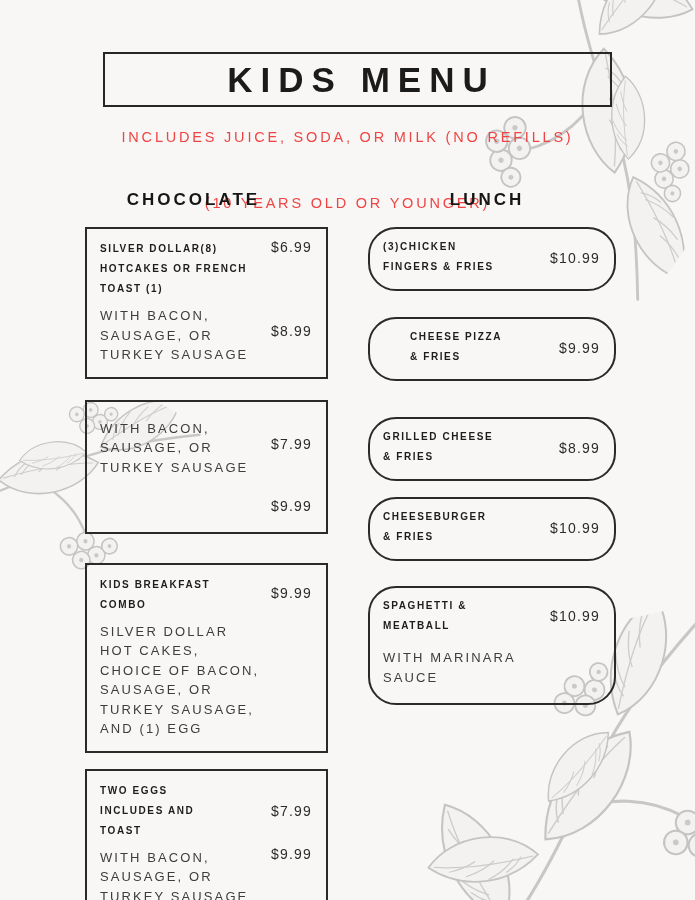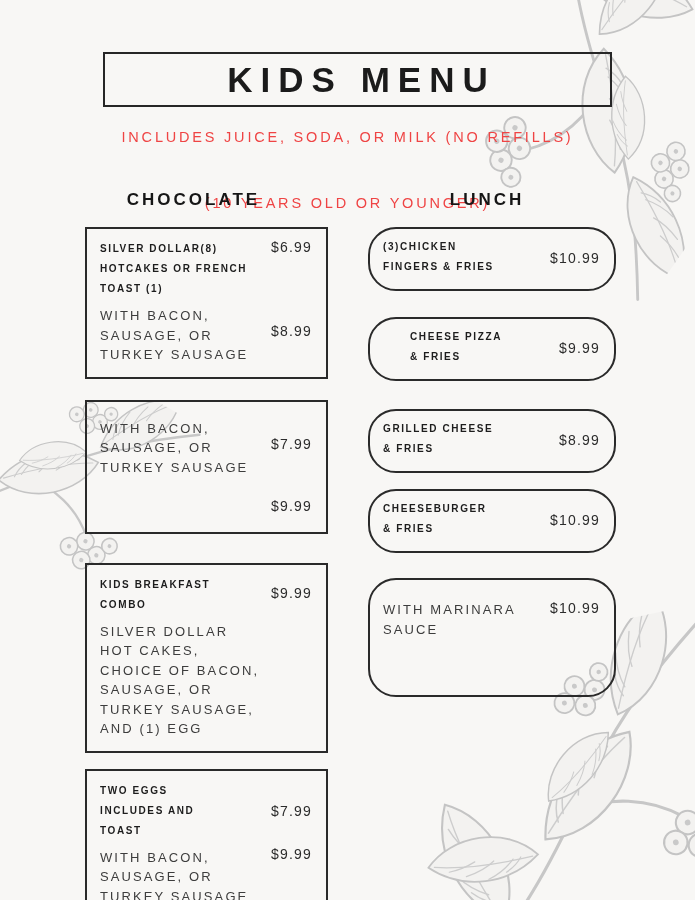--- a/index.html
+++ b/index.html
@@ -78,21 +78,21 @@
   .card--b2{min-height:134px;margin-bottom:29px;}
   .card--b2 .card-right{justify-content:space-between;padding-bottom:6px;}
   .card--b2 .price-1{margin-top:24px;}
   .card--b3{min-height:172px;margin-bottom:16px;}
   .card--b3 .price-1{margin-top:10px;}
   .card--b4{min-height:147px;}
   .card--b4 .card-right{justify-content:space-between;padding-bottom:44px;}
   .card--b4 .price-1{margin-top:22px;}
   .col-lunch .card{padding-top:8px;border-radius:28px;}
   .col-lunch .card:nth-child(1){min-height:59px;margin-bottom:26px;}
-  .col-lunch .card:nth-child(2){min-height:57px;margin-bottom:28px;padding-left:40px;}
+  .col-lunch .card:nth-child(2){min-height:57px;margin-bottom:36px;padding-left:40px;}
   .col-lunch .card:nth-child(3){min-height:61px;margin-bottom:16px;}
   .col-lunch .card:nth-child(4){min-height:59px;margin-bottom:25px;}
   .col-lunch .card:nth-child(5){min-height:119px;}
   .card--lunch .card-right{justify-content:center;}
   .card--l5 .price-1{margin-top:10px;}
   .card--l5 .item-description{margin-top:12px;}
 </style>
 </head>
 <body>
 
@@ -251,20 +251,22 @@
         <div class="item-title">CHEESEBURGER
 &amp; FRIES</div>
       </div>
       <div class="card-right">
         <div class="item-price price-1">$10.99</div>
       </div>
     </div>
 
     <div class="card card--l5">
       <div class="card-left">
+        <div class="item-title">SPAGHETTI &amp;
+MEATBALL</div>
         <div class="item-description">WITH MARINARA
 SAUCE</div>
       </div>
       <div class="card-right">
         <div class="item-price price-1">$10.99</div>
       </div>
     </div>
 
   </div>
 

